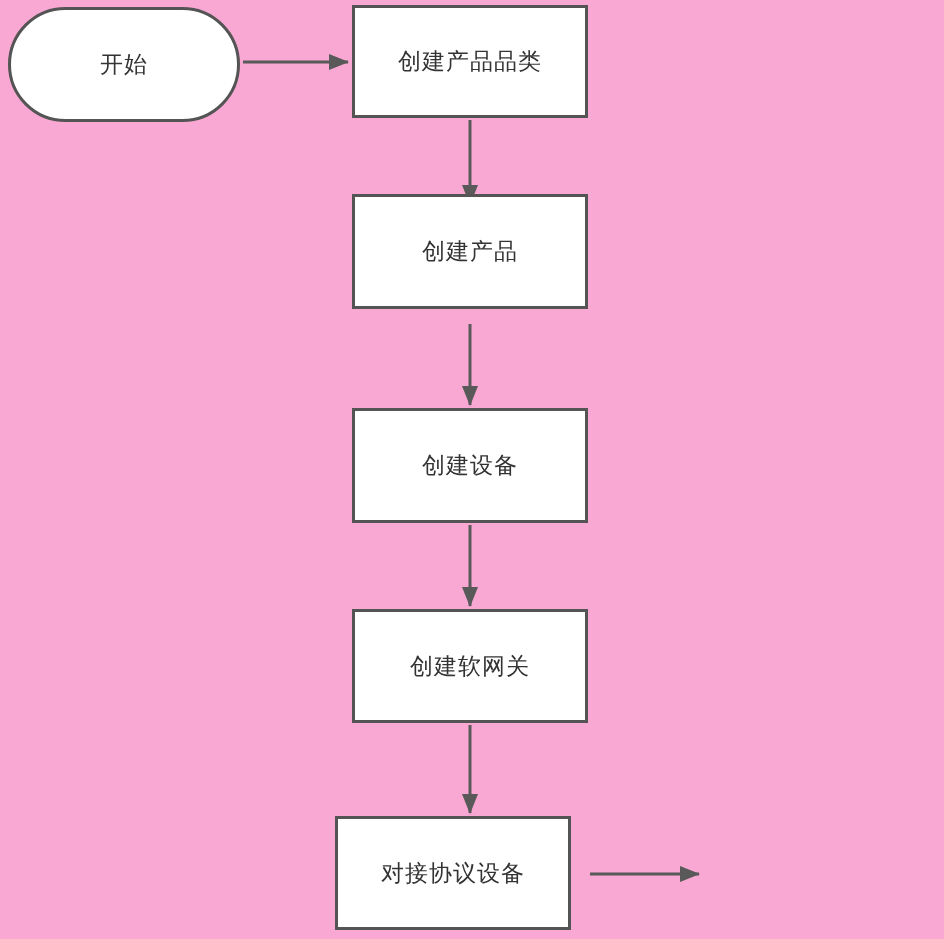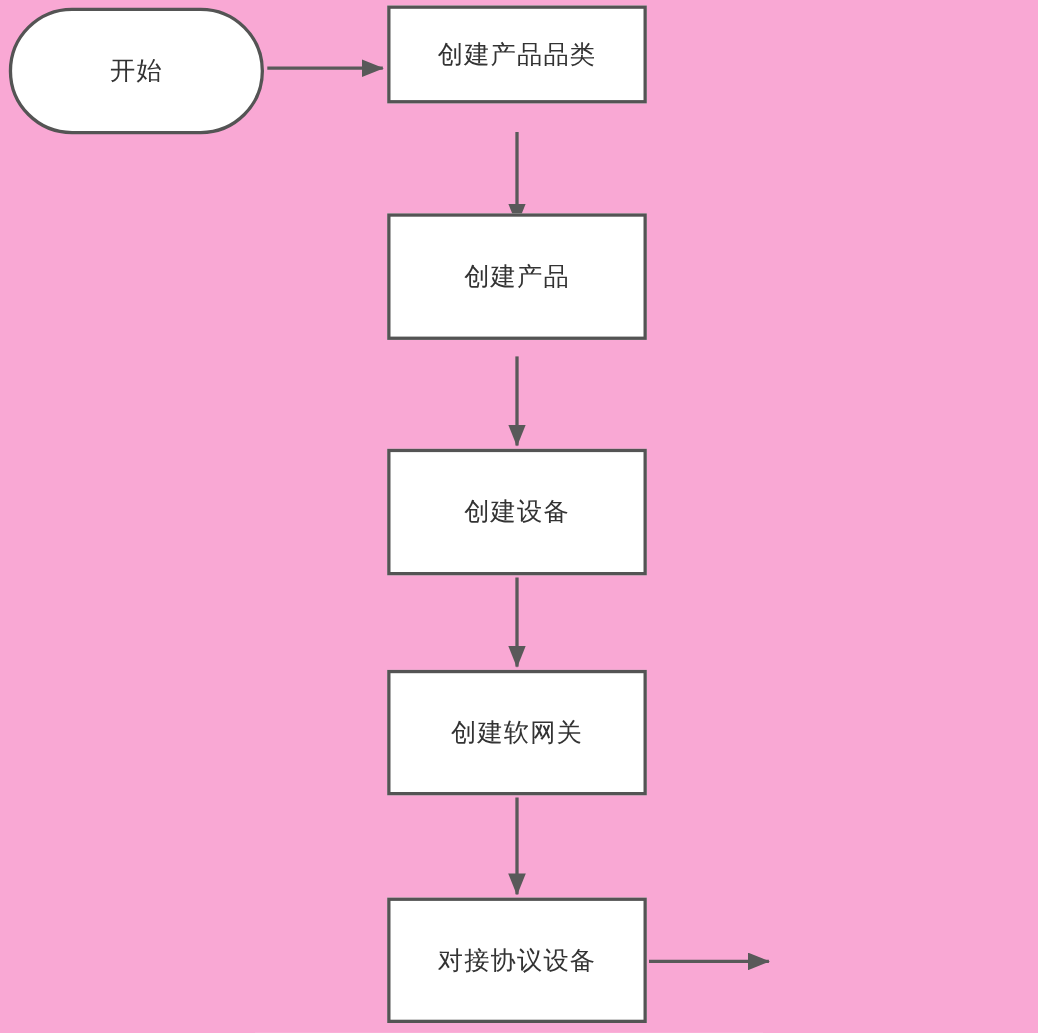--- a/index.html
+++ b/index.html
@@ -36,25 +36,25 @@
     letter-spacing: 1px;
     white-space: nowrap;
   }
   .terminator {
     border-radius: 58px;
   }
   .process {
     border-radius: 0;
   }
   #node-start                   { left: 8px;   top: 7px;   width: 232px; height: 115px; }
-  #node-create-product-category { left: 352px; top: 5px;   width: 236px; height: 89px; }
+  #node-create-product-category { left: 352px; top: 5px;   width: 236px; height: 113px; }
   #node-create-product          { left: 352px; top: 194px; width: 236px; height: 115px; }
   #node-create-device           { left: 352px; top: 408px; width: 236px; height: 115px; }
   #node-create-soft-gateway     { left: 352px; top: 609px; width: 236px; height: 114px; }
-  #node-connect-protocol-device { left: 352px; top: 816px; width: 236px; height: 114px; }
+  #node-connect-protocol-device { left: 335px; top: 816px; width: 236px; height: 114px; }
   #node-end                     { left: 702px; top: 818px; width: 233px; height: 116px; }
   .edge {
     stroke: #595959;
     stroke-width: 3;
     fill: none;
   }
 </style>
 </head>
 <body>
 

